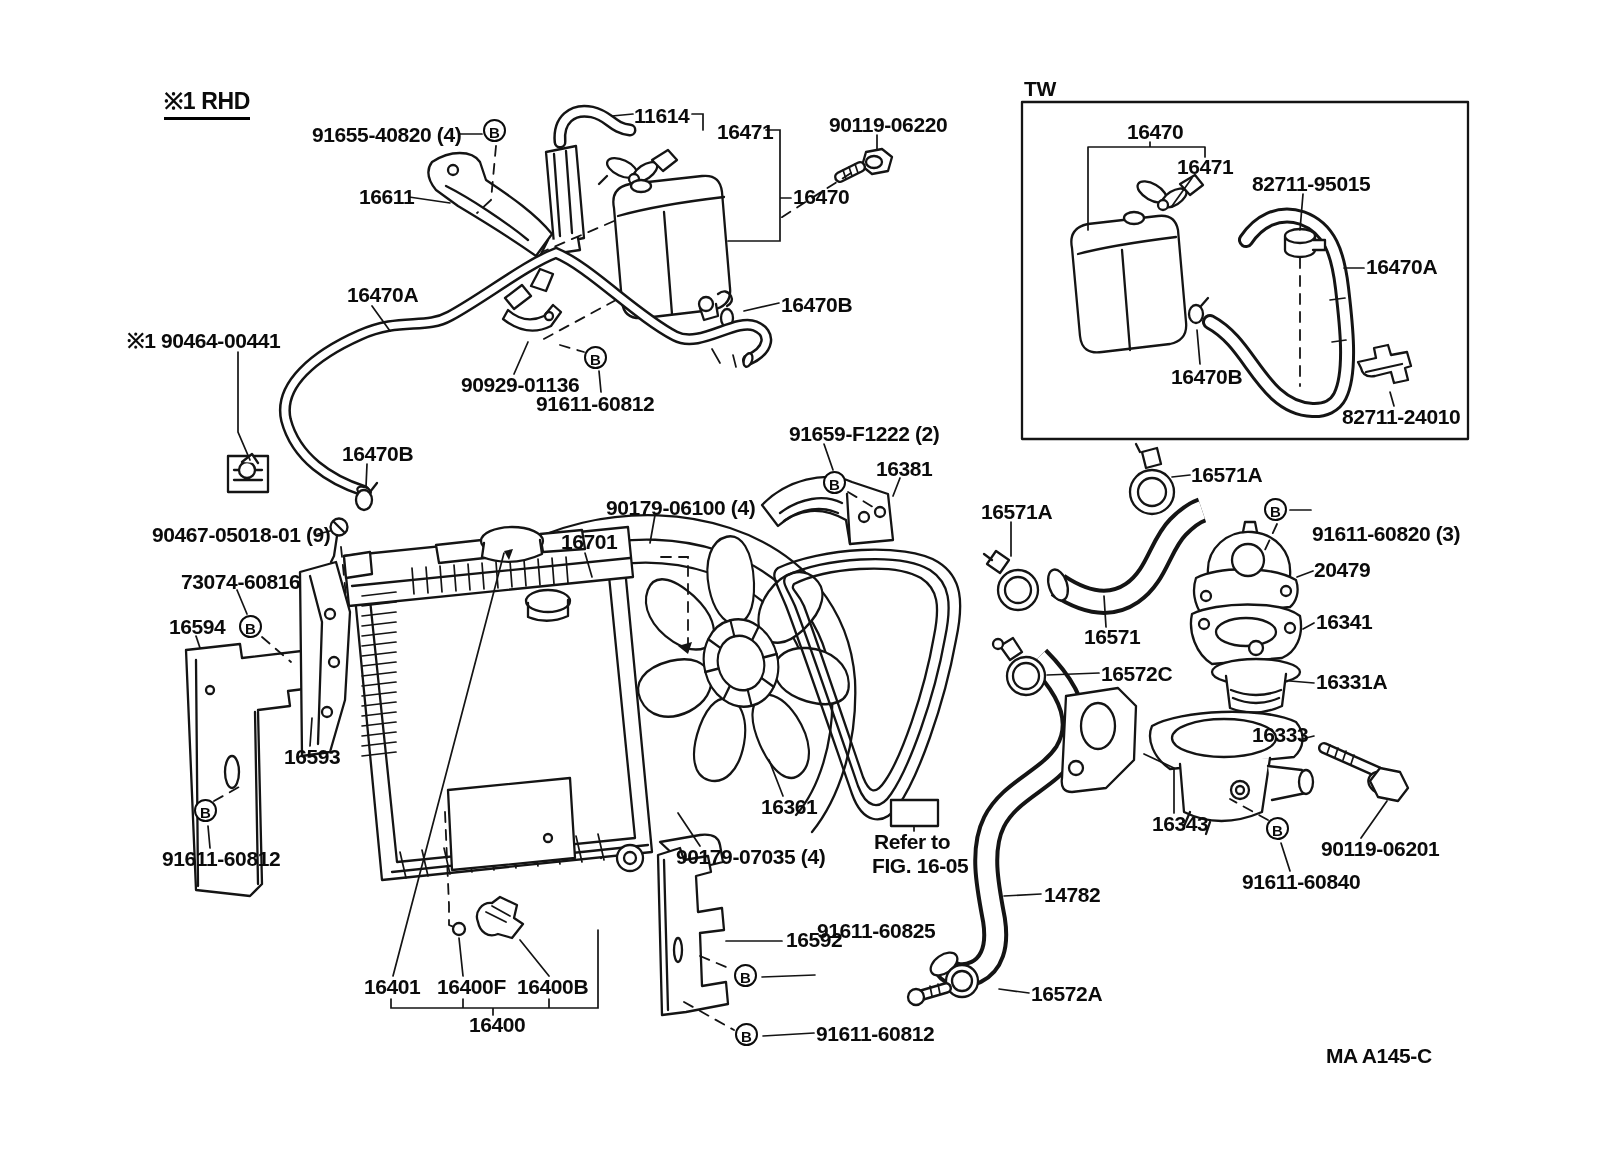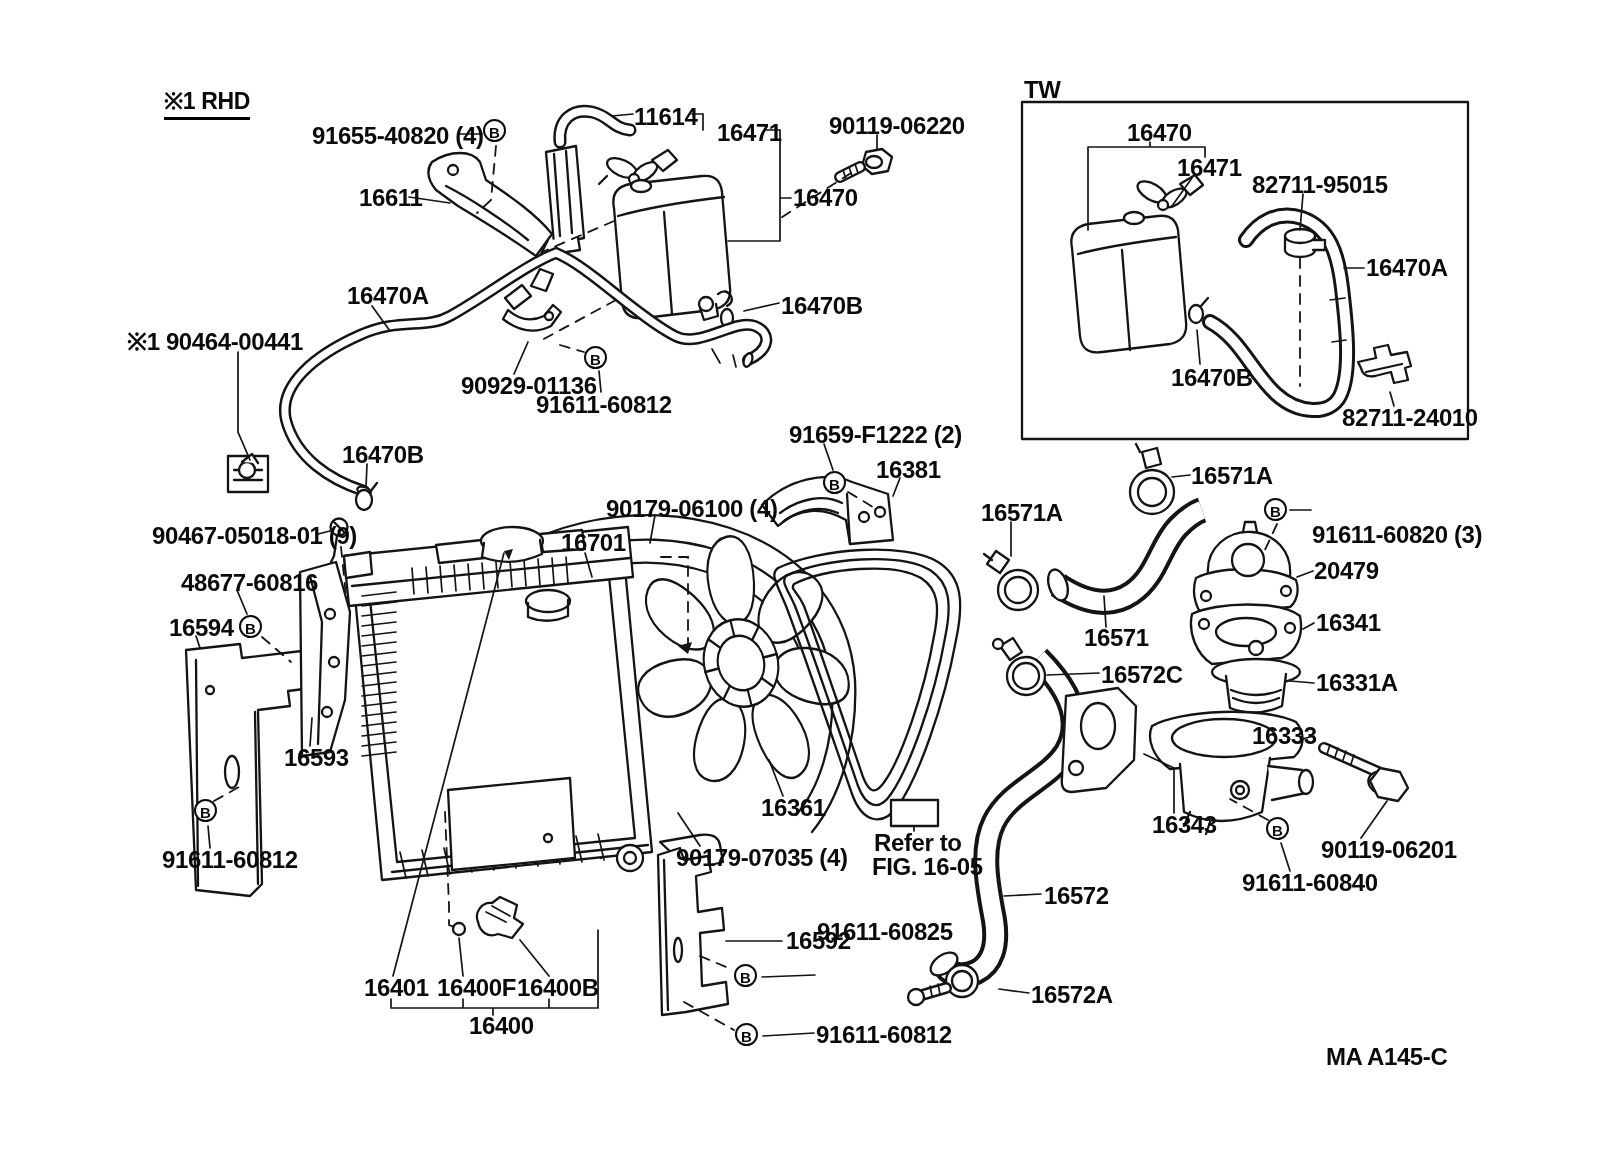--- a/index.html
+++ b/index.html
@@ -1,19 +1,19 @@
 <!DOCTYPE html>
 <html><head>
 <meta charset="utf-8">
 <style>
   html,body{margin:0;padding:0;background:#e8e8e8;}
   .stage{position:relative;width:1608px;height:1152px;background:#ffffff;overflow:hidden;
          font-family:"Liberation Sans",sans-serif;}
   svg{position:absolute;left:0;top:0;}
-  .lbl{position:absolute;font-weight:bold;font-size:24px;letter-spacing:-0.4px;
+  .lbl{position:absolute;font-weight:bold;font-size:21px;letter-spacing:-0.4px;
        color:#0b0b0b;white-space:nowrap;line-height:1;}
   .lbl-underline{border-bottom:3.5px solid #000;padding-bottom:4px;font-size:23px;}
   .bmark{position:absolute;width:23px;height:23px;border:2.6px solid #0b0b0b;border-radius:50%;
          text-align:center;line-height:23px;font-weight:bold;font-size:15px;color:#0b0b0b;
          background:#fff;box-sizing:border-box;}
   
   .s  {fill:none;stroke:#141414;stroke-width:2.3;stroke-linecap:round;stroke-linejoin:round;}
   .sf {fill:#ffffff;stroke:#141414;stroke-width:2.3;stroke-linecap:round;stroke-linejoin:round;}
   .thin{fill:none;stroke:#141414;stroke-width:1.7;stroke-linecap:round;}
   .dash{fill:none;stroke:#141414;stroke-width:1.8;stroke-dasharray:10 8;stroke-linecap:round;}
@@ -421,39 +421,39 @@
   <div class="lbl" style="left:1316px;top:611px">16341</div>
   <div class="lbl" style="left:1084px;top:626px">16571</div>
   <div class="lbl" style="left:1101px;top:663px">16572C</div>
   <div class="lbl" style="left:1316px;top:671px">16331A</div>
   <div class="lbl" style="left:1252px;top:724px">16333</div>
   <div class="lbl" style="left:1152px;top:813px">16343</div>
   <div class="lbl" style="left:1321px;top:838px">90119-06201</div>
   <div class="lbl" style="left:1242px;top:871px">91611-60840</div>
 
   <div class="lbl" style="left:152px;top:524px">90467-05018-01 (9)</div>
-  <div class="lbl" style="left:181px;top:571px">48677-60816</div>
+  <div class="lbl" style="left:181px;top:571px">73074-60816</div>
   <div class="lbl" style="left:169px;top:616px">16594</div>
   <div class="lbl" style="left:284px;top:746px">16593</div>
   <div class="lbl" style="left:162px;top:848px">91611-60812</div>
 
   <div class="lbl" style="left:761px;top:796px">16361</div>
   <div class="lbl" style="left:874px;top:831px">Refer to</div>
   <div class="lbl" style="left:872px;top:855px">FIG. 16-05</div>
   <div class="lbl" style="left:676px;top:846px">90179-07035 (4)</div>
 
   <div class="lbl" style="left:364px;top:976px">16401</div>
   <div class="lbl" style="left:437px;top:976px">16400F</div>
   <div class="lbl" style="left:517px;top:976px">16400B</div>
   <div class="lbl" style="left:469px;top:1014px">16400</div>
 
   <div class="lbl" style="left:786px;top:929px">16592</div>
   <div class="lbl" style="left:817px;top:920px">91611-60825</div>
   <div class="lbl" style="left:816px;top:1023px">91611-60812</div>
-  <div class="lbl" style="left:1044px;top:884px">16572</div>
+  <div class="lbl" style="left:1044px;top:884px">14782</div>
   <div class="lbl" style="left:1031px;top:983px">16572A</div>
 
   <div class="lbl" style="left:1326px;top:1045px">MA A145-C</div>
 
   <div class="bmark" style="left:483px;top:119px">B</div>
   <div class="bmark" style="left:584px;top:346px">B</div>
   <div class="bmark" style="left:823px;top:471px">B</div>
   <div class="bmark" style="left:239px;top:615px">B</div>
   <div class="bmark" style="left:194px;top:799px">B</div>
   <div class="bmark" style="left:734px;top:964px">B</div>

